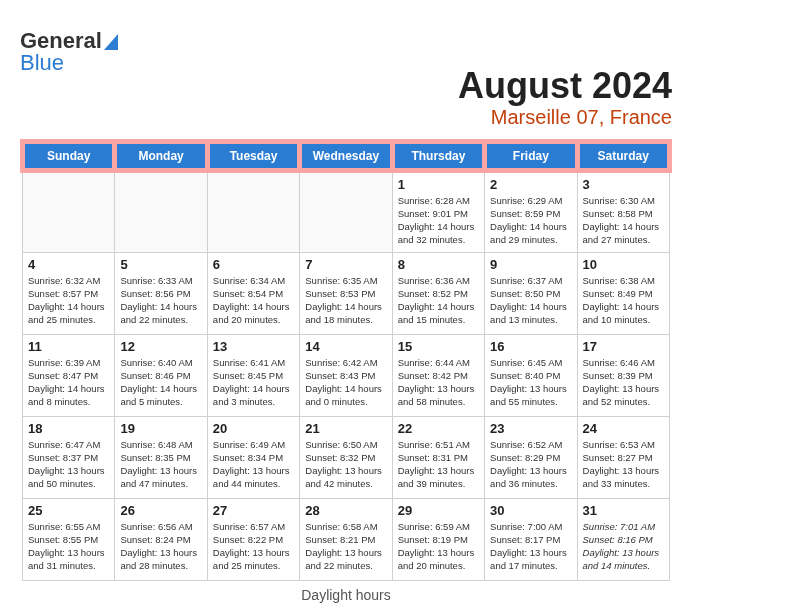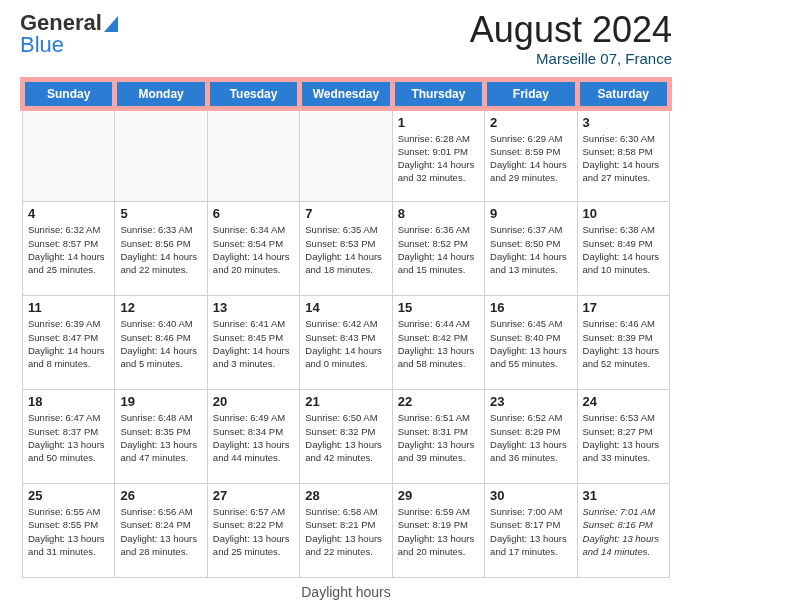--- a/index.html
+++ b/index.html
@@ -6,47 +6,48 @@
     body {
       font-family: Arial, sans-serif;
       background: #fff;
       width: 792px;
       height: 612px;
       overflow: hidden;
     }
     .page {
       width: 692px;
       height: 612px;
-      padding: 10px 20px 12px 20px;
+      padding: 28px 20px 12px 20px;
       display: flex;
       flex-direction: column;
     }
     .header {
       display: flex;
       justify-content: space-between;
       align-items: flex-start;
       margin-bottom: 10px;
     }
     .logo {
       display: flex;
       flex-direction: column;
       align-items: flex-start;
     }
     .title-area {
       text-align: right;
     }
     .month-year {
       font-size: 36px;
-      font-weight: normal;
+      font-weight: bold;
       color: #222;
       line-height: 1.1;
+      margin-top: 38px;
     }
     .location {
-      font-size: 15px;
-      color: #0c4a6e;
+      font-size: 20px;
+      color: #c2410c;
     }
     .calendar {
       flex: 1;
       border-collapse: collapse;
       width: 100%;
       table-layout: fixed;
     }
     .calendar th {
       background-color: #2b7cd3;
       color: #fff;

